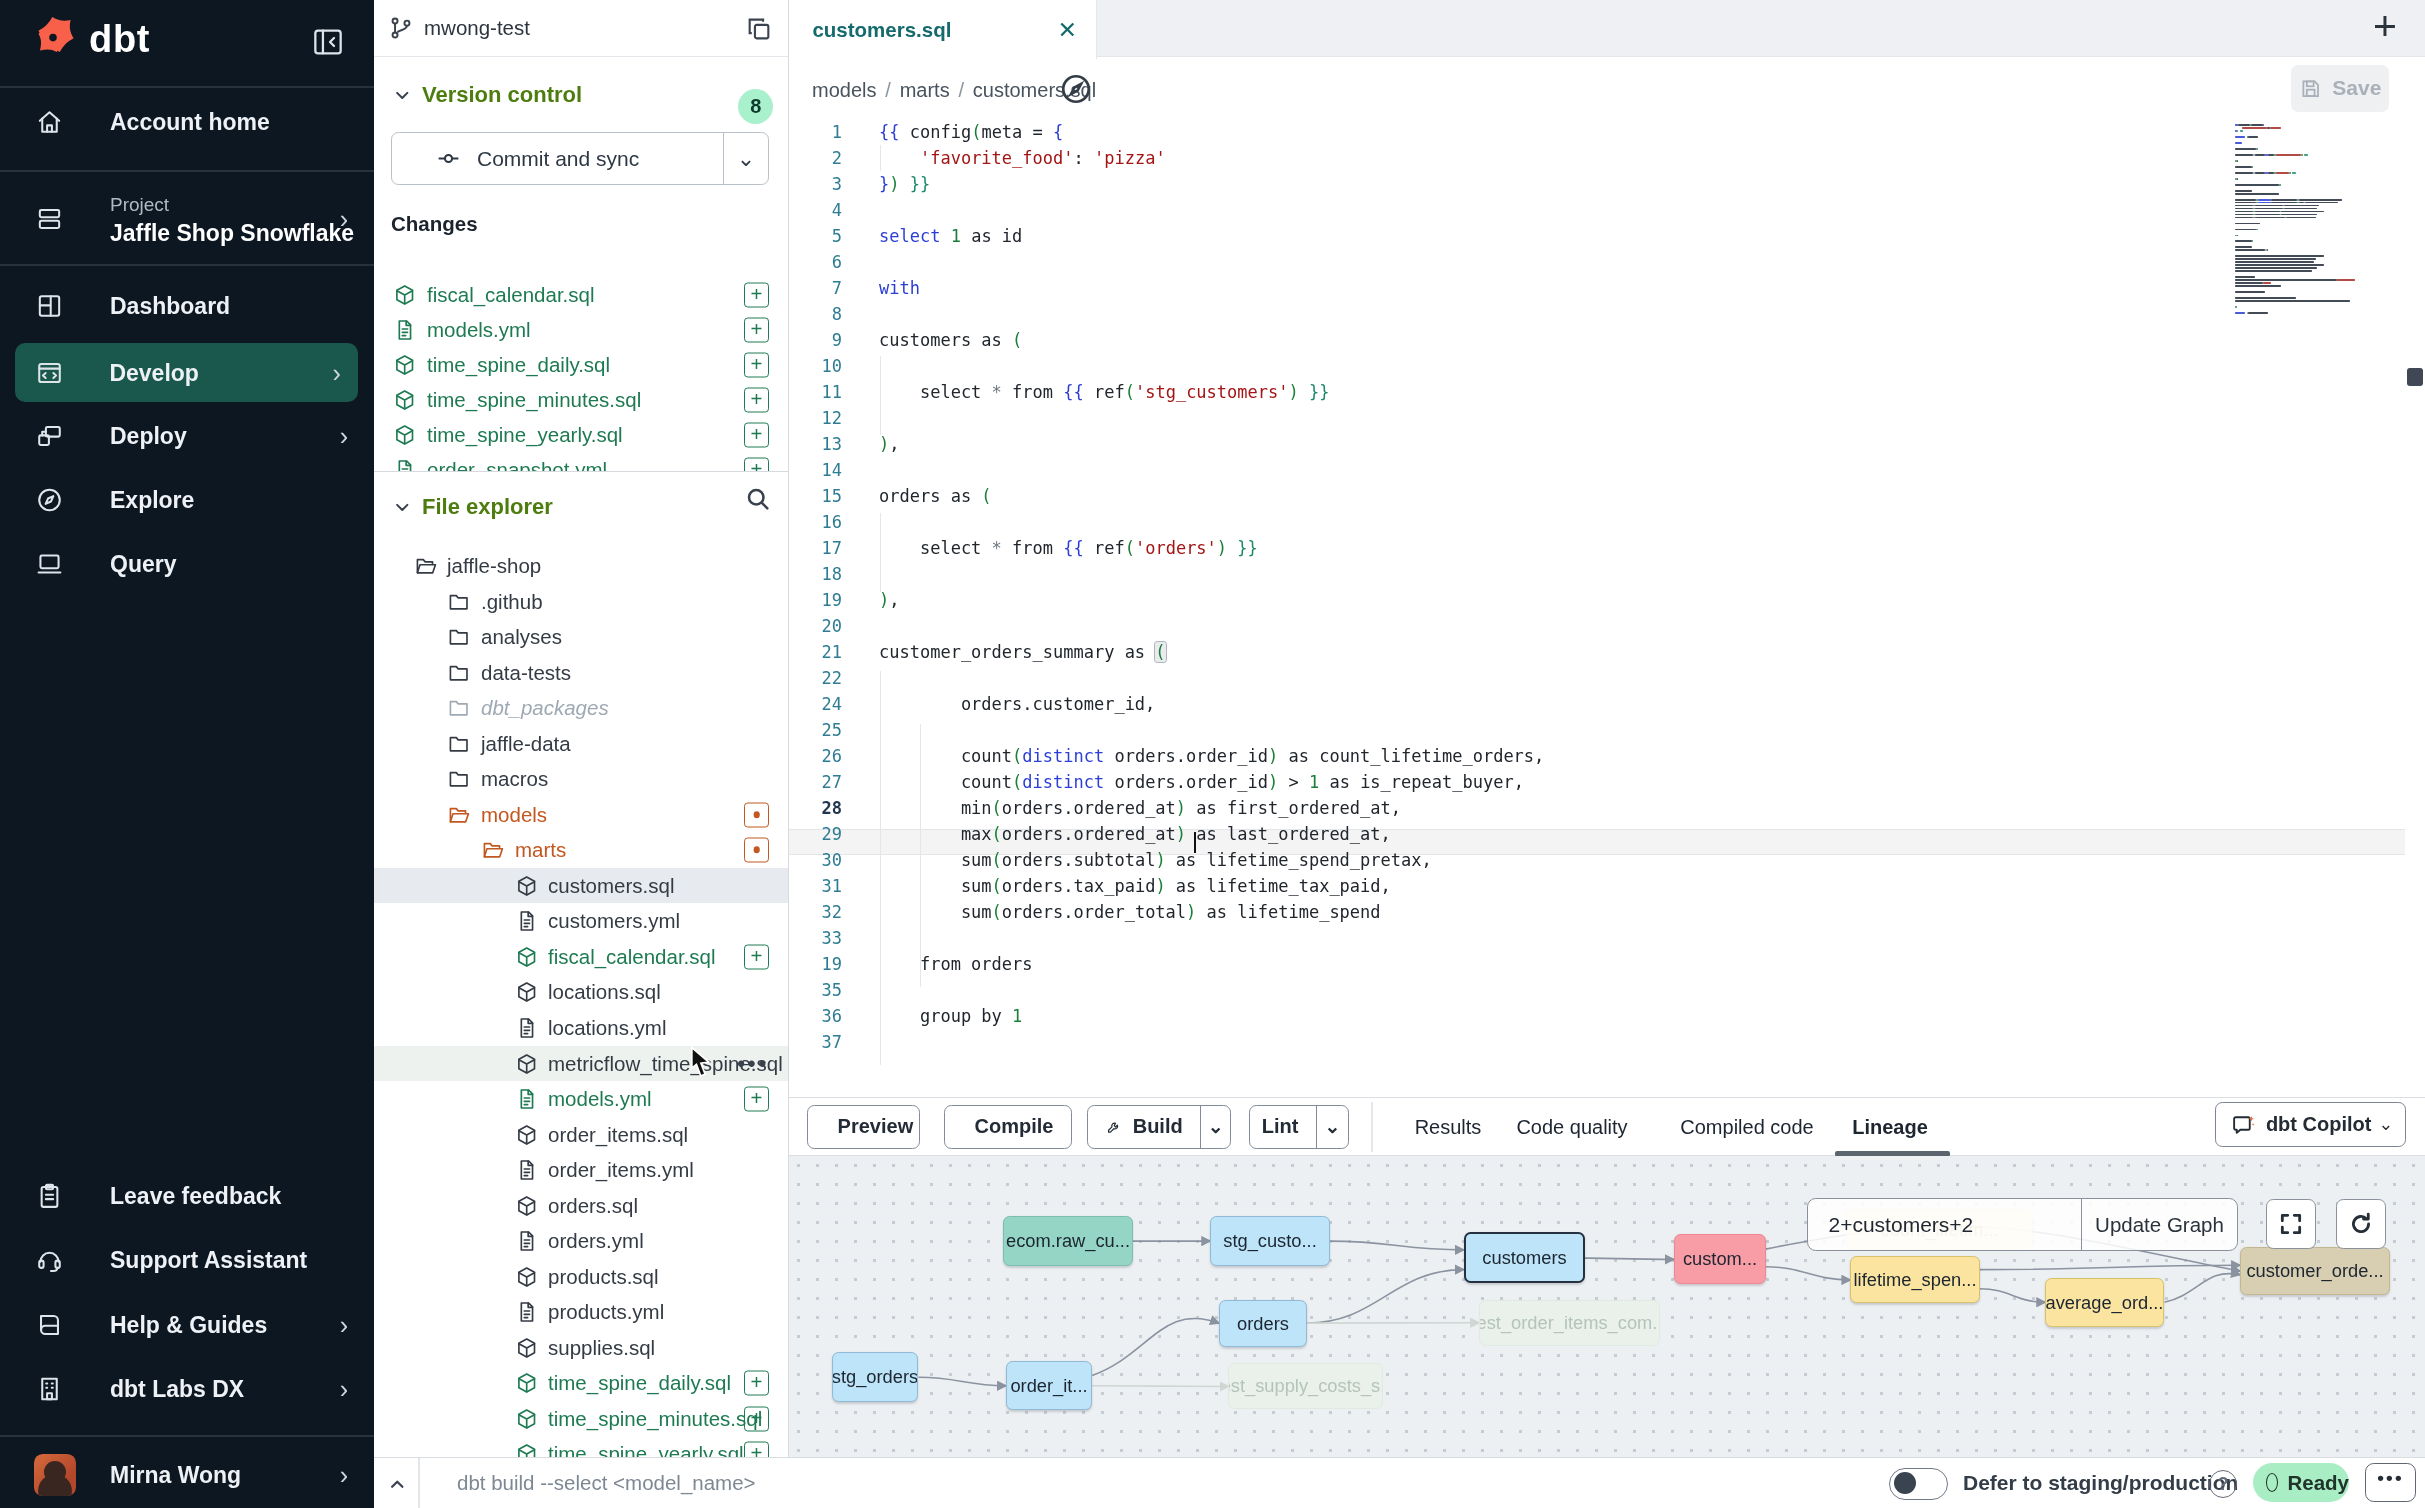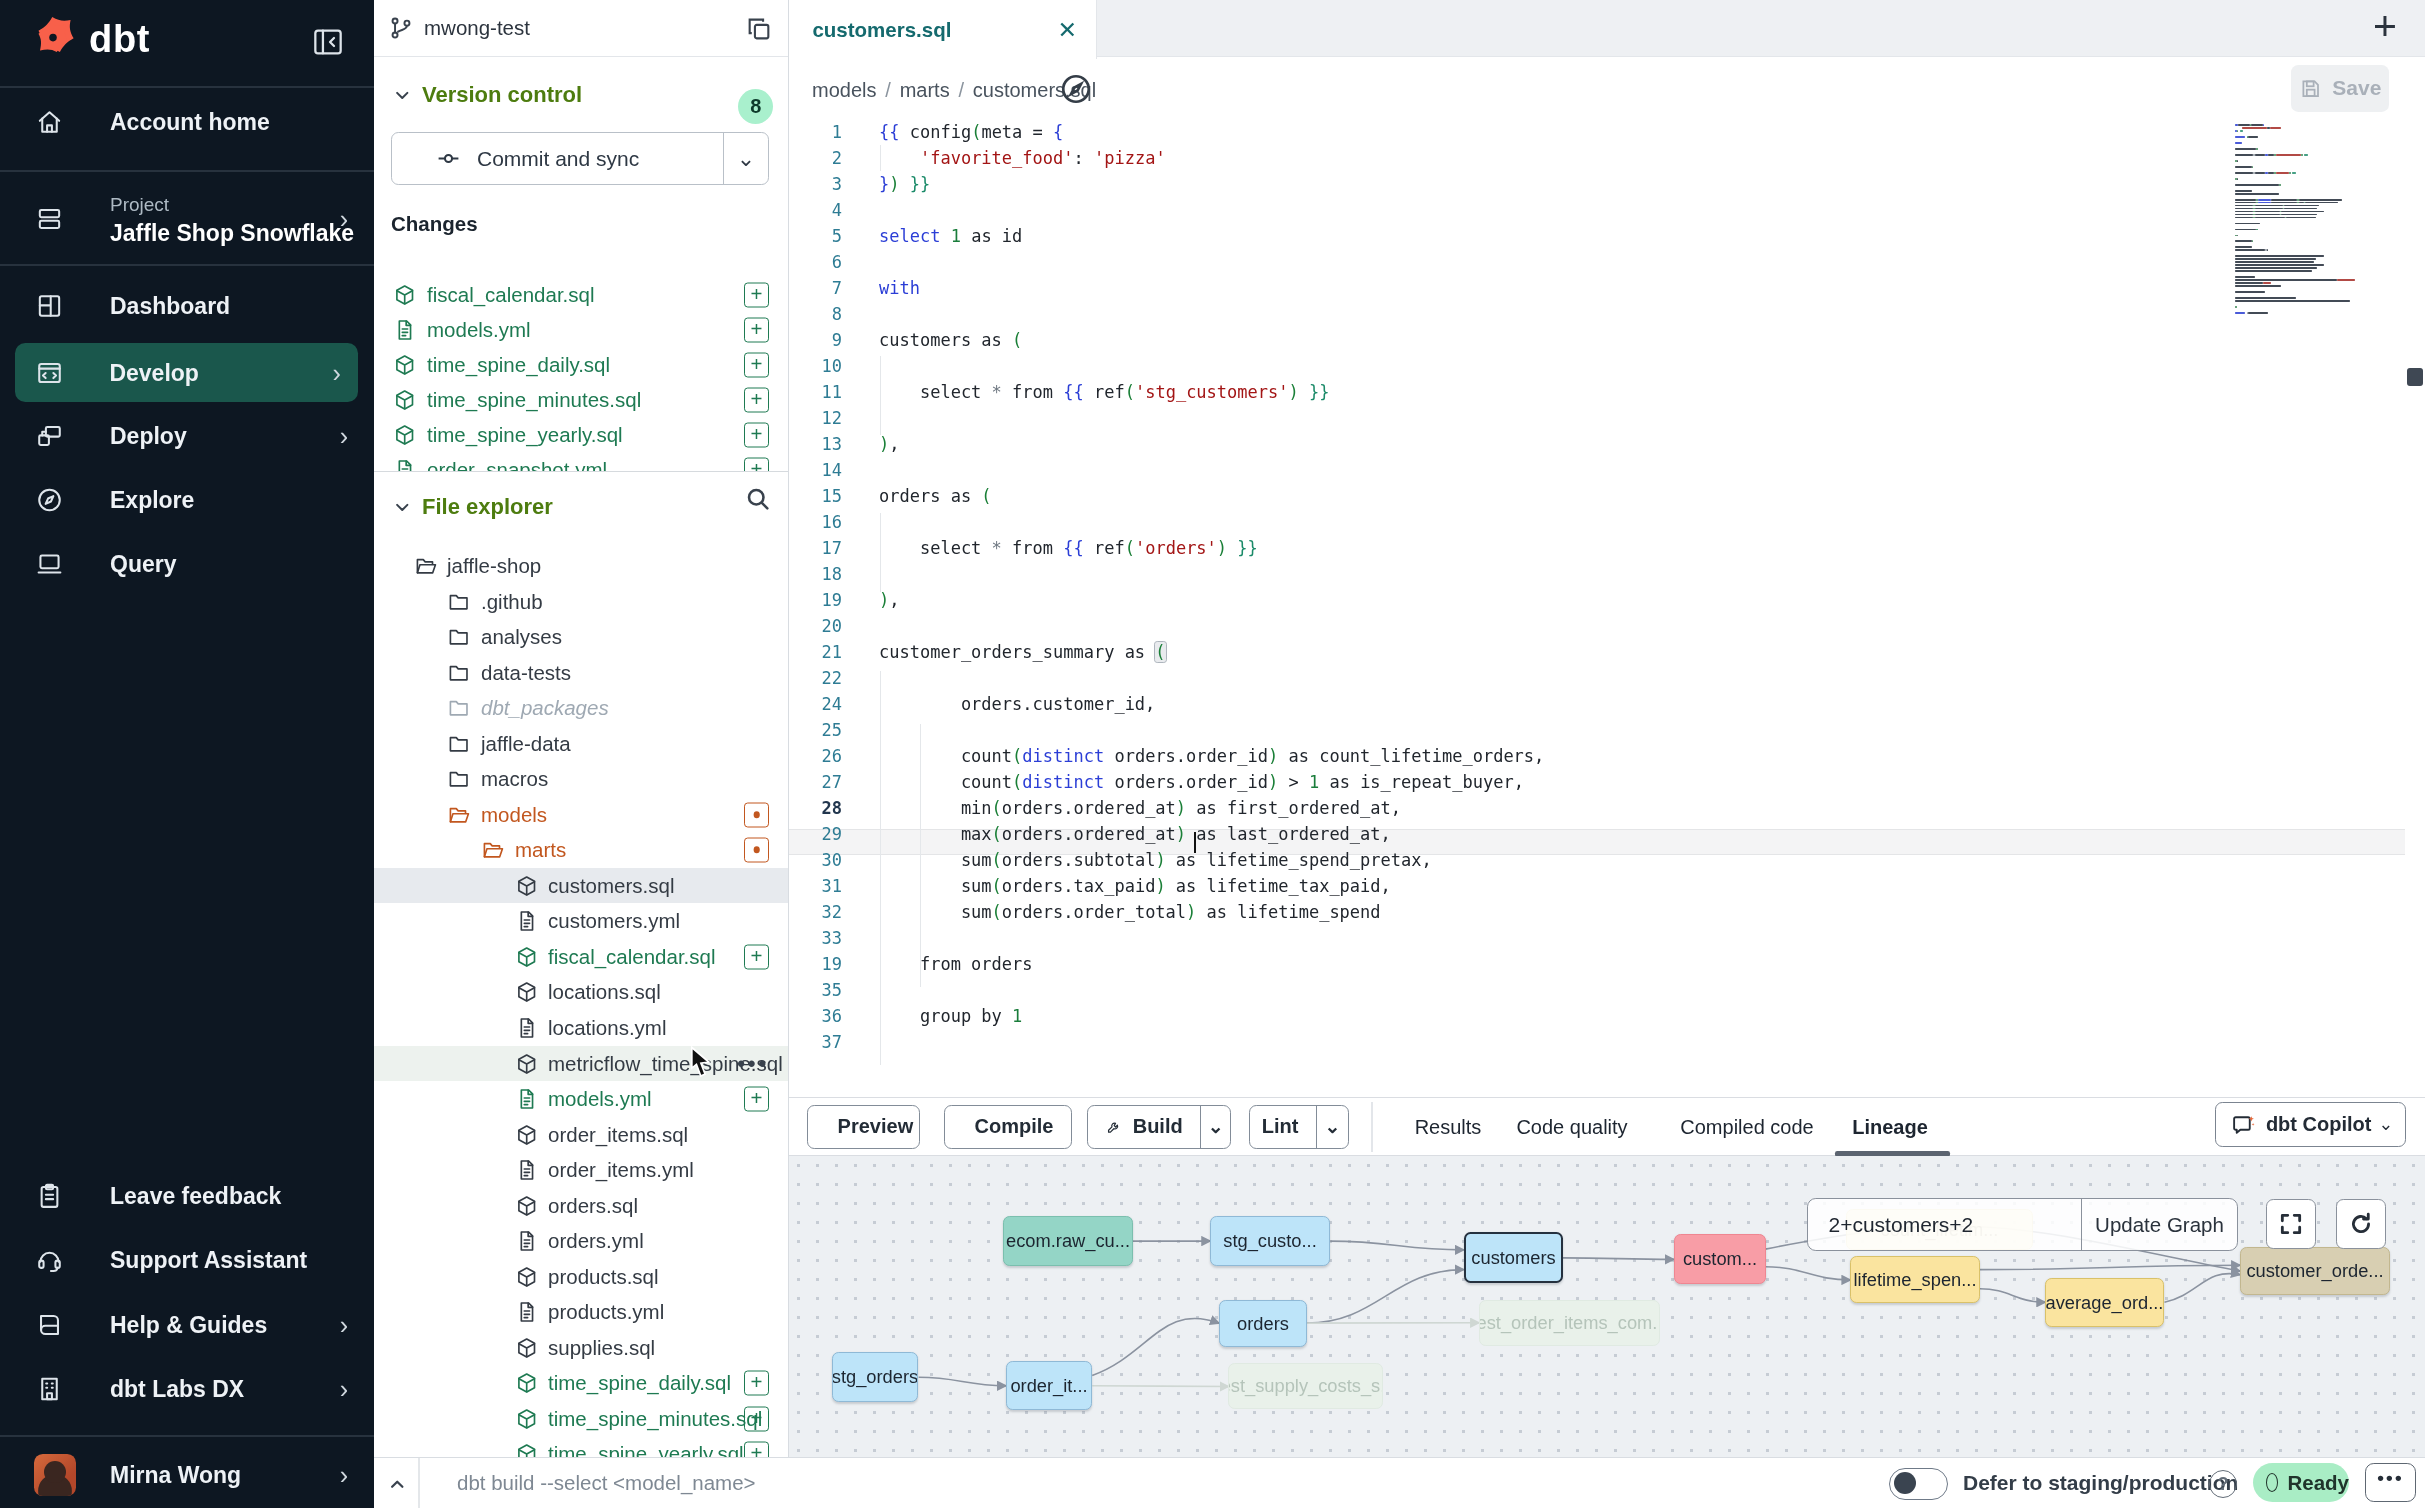--- a/index.html
+++ b/index.html
@@ -954,21 +954,21 @@
           <path d="M1626 181 C 1666.05 181, 1674.95 199.5, 1715 199.5" fill="none" stroke="#8b93a0" stroke-width="2.2" marker-end="url(#arr)"></path>
           <path d="M1878 199.5 C 1924.35 189.5, 1934.65 152, 1981 162" fill="none" stroke="#8b93a0" stroke-width="2.2" marker-end="url(#arr)"></path>
           <path d="M177 302 C 230.55 302, 242.45 313.5, 296 313.5" fill="none" stroke="#8b93a0" stroke-width="2.2" marker-end="url(#arr)"></path>
           <path d="M414 299.5 C 491.85 271.5, 509.15 200, 587 228" fill="none" stroke="#8b93a0" stroke-width="2.2" marker-end="url(#arr)"></path>
           <path d="M414 313.5 C 497.7 313.5, 516.3 314.5, 600 314.5" fill="none" stroke="#cfd7d3" stroke-width="2.2" marker-end="url(#arrf)"></path>
           <path d="M707 228 C 812.75 228, 836.25 227.5, 942 227.5" fill="none" stroke="#cfd7d3" stroke-width="2.2" marker-end="url(#arrf)"></path>
         </svg>
       <div id="lineage-nodes">
           <div class="lnode nt-source" style="left: 214px; top: 60px; width: 130px; height: 50px;">ecom.raw_cu...</div>
           <div class="lnode nt-model" style="left: 421px; top: 60px; width: 120px; height: 50px;">stg_custo...</div>
-          <div class="lnode nt-selected" style="left: 675px; top: 76px; width: 99px; height: 51px;">customers</div>
+          <div class="lnode nt-selected" style="left: 675px; top: 76px; width: 121px; height: 51px;">customers</div>
           <div class="lnode nt-pink" style="left: 885px; top: 78px; width: 92px; height: 50px;">custom...</div>
           <div class="lnode nt-metric" style="left: 1061px; top: 100px; width: 130px; height: 47px;">lifetime_spen...</div>
           <div class="lnode nt-metric" style="left: 1256px; top: 122px; width: 119px; height: 49px;">average_ord...</div>
           <div class="lnode nt-metricdim" style="left: 1451px; top: 91px; width: 150px; height: 48px;">customer_orde...</div>
           <div class="lnode nt-model" style="left: 43px; top: 196px; width: 86px; height: 50px;">stg_orders</div>
           <div class="lnode nt-model" style="left: 217px; top: 205px; width: 86px; height: 49px;">order_it...</div>
           <div class="lnode nt-model" style="left: 430px; top: 144px; width: 88px; height: 47px;">orders</div>
           <div class="lnode nt-test" style="left: 690px; top: 144px; width: 181px; height: 46px;">test_order_items_com...</div>
           <div class="lnode nt-test" style="left: 439px; top: 207px; width: 155px; height: 46px;">test_supply_costs_s...</div>
         </div>

